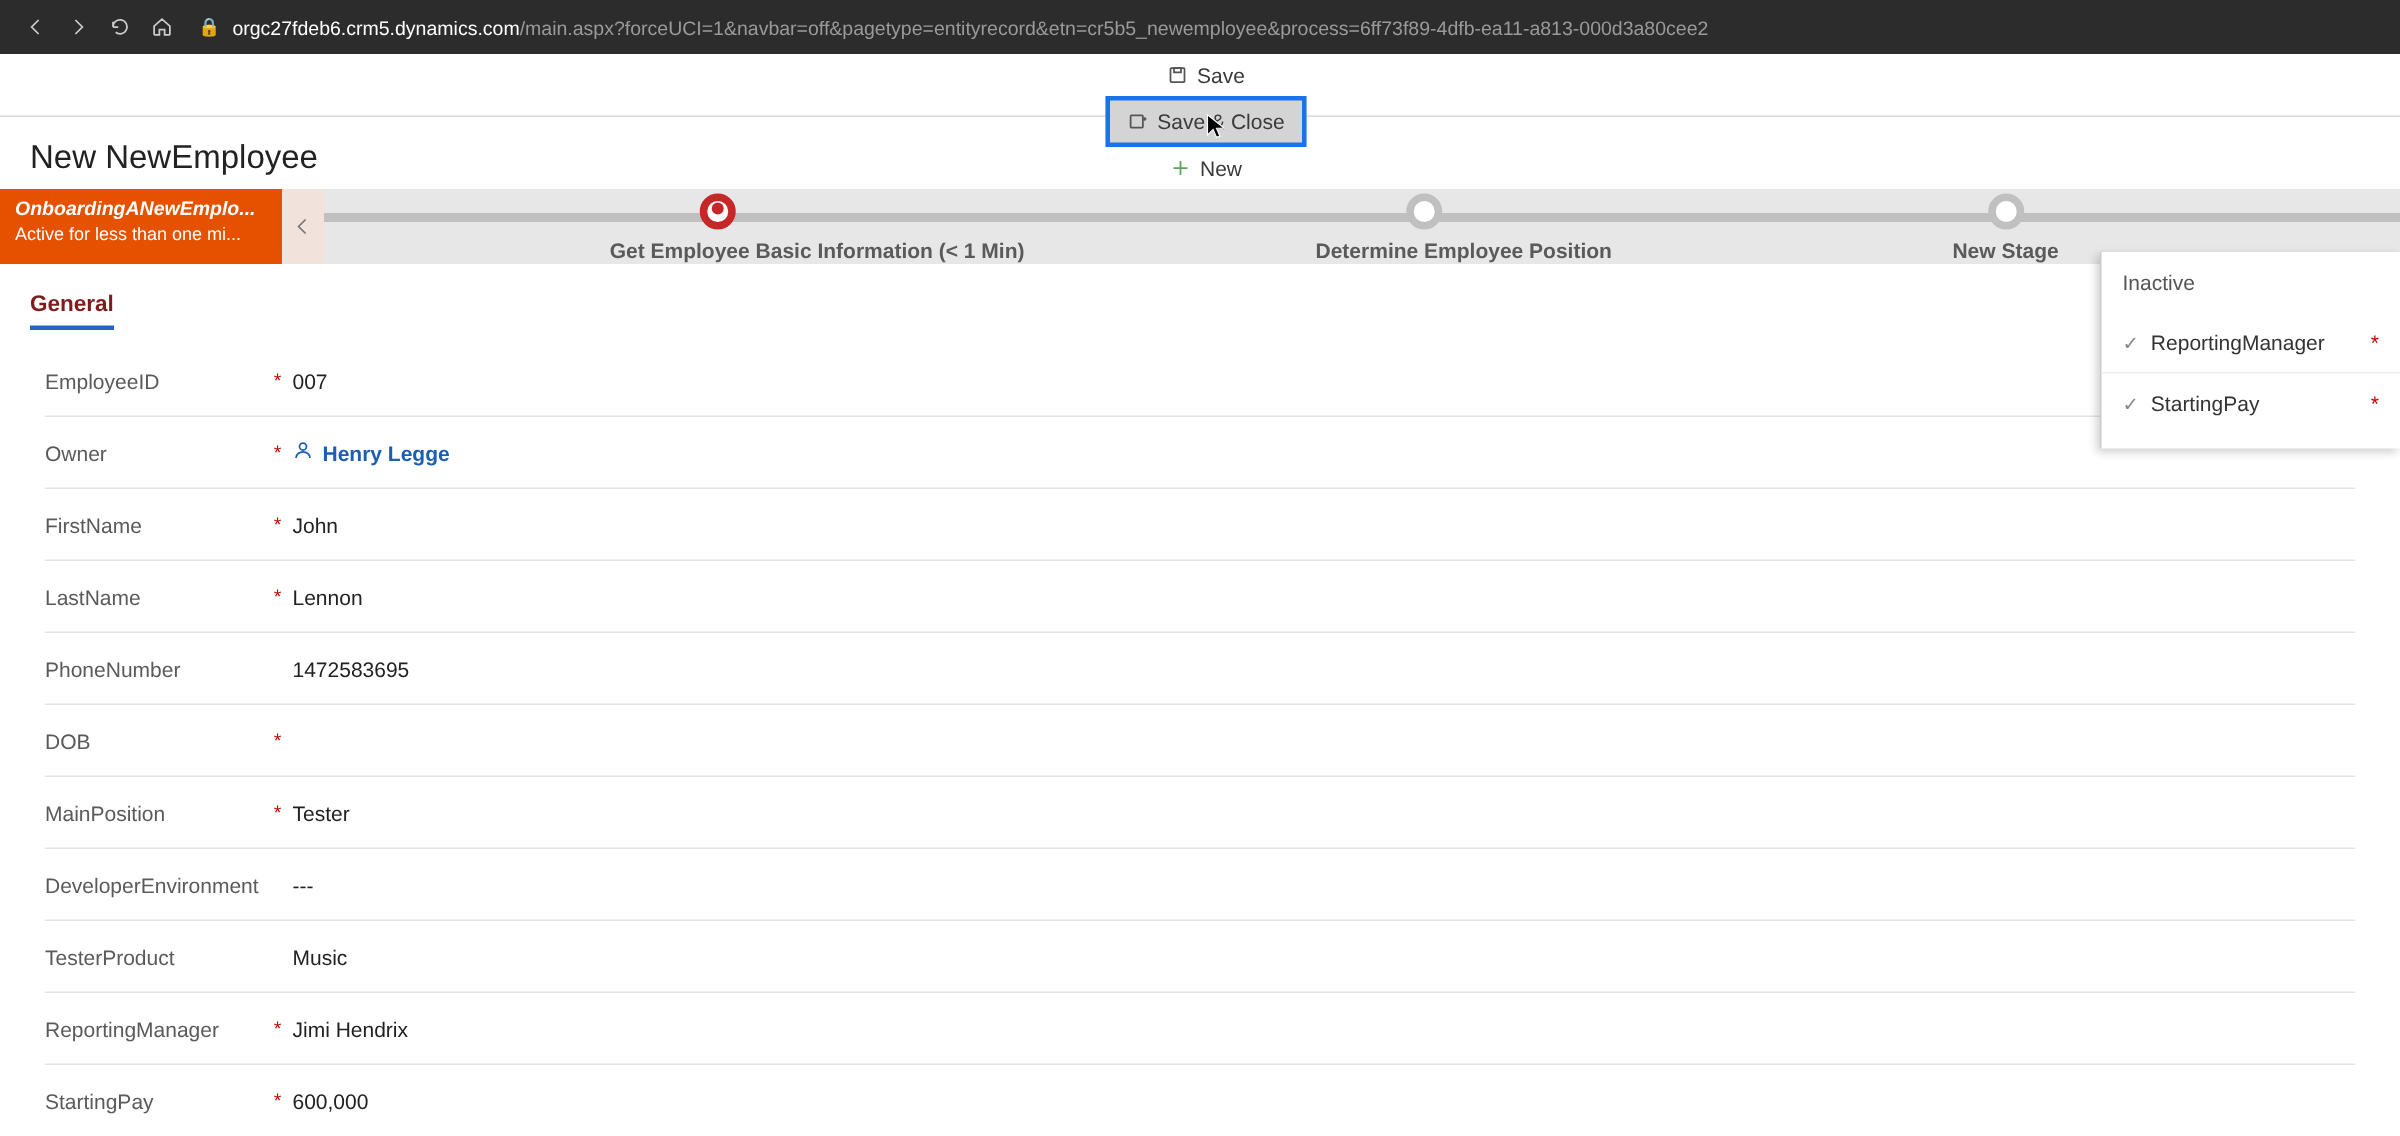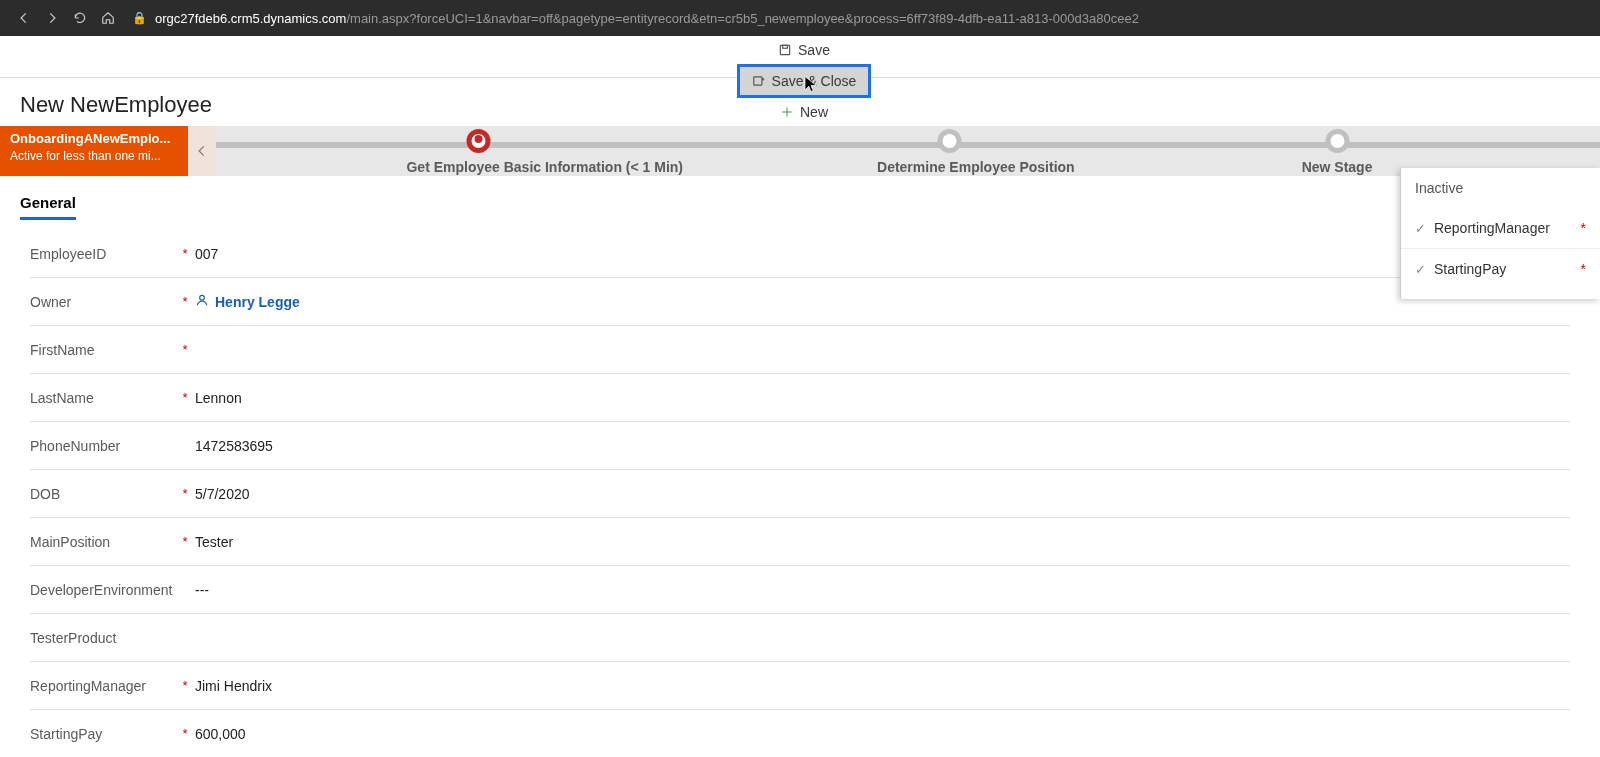--- a/index.html
+++ b/index.html
@@ -82,21 +82,21 @@
   }
   .bpf-info {
     background: #e65100;
     color: #fff;
     width: 188px;
     padding: 4px 10px;
     font-size: 13px;
     line-height: 1.35;
     overflow: hidden;
   }
-  .bpf-info .l1 { font-weight: 600; white-space: nowrap; overflow:hidden; text-overflow:ellipsis;}
+  .bpf-info .l1 { font-weight: 600; white-space: nowrap; overflow:hidden; text-overflow:ellipsis;font-style:italic;}
   .bpf-info .l2 { font-size: 12px; white-space: nowrap; overflow:hidden; text-overflow:ellipsis;}
   .bpf-collapse {
     width: 28px; background: #f1e3dc;
     display:flex; align-items:center; justify-content:center;
     color:#666; font-size:14px; cursor:pointer;
   }
   .bpf-track { flex: 1; display: flex; align-items: center; position: relative; font-weight: bold;}
   .bpf-line {
     position:absolute; top: 16px; left: 0; right: 0;
     height: 6px; background: #c0c0c0;
@@ -118,21 +118,21 @@
   .stage .lbl { white-space: nowrap; }
   .s1 { left: 19%; }
   .s2 { left: 53%; }
   .s3 { left: 81%; }
 
   
   .tabs { padding: 18px 20px 0 20px; font-size: 15px; }
   .tab {
     display: inline-block; padding-bottom: 6px;
     border-bottom: 3px solid #2266c4;
-    color: #000000; font-weight: 600;
+    color: #7f1d1d; font-weight: 600;
   }
 
   
   .form-area { padding: 10px 30px 2px 30px; }
   .row {
     display: flex; align-items: center;
     border-bottom: 1px solid #e3e3e3;
     min-height: 48px;
     padding: 6px 0;
   }
@@ -304,55 +304,56 @@
             <path d="M4 21c0-4 4-7 8-7s8 3 8 7"></path>
           </svg>
       </span>
       <span style="font-weight:600;">Henry Legge</span>
     </div>
   </div>
 
   <div class="row">
     <div class="lbl">FirstName</div>
     <div class="req">*</div>
+    <div class="val">John</div>
   </div>
 
   <div class="row">
     <div class="lbl">LastName</div>
     <div class="req">*</div>
     <div class="val">Lennon</div>
   </div>
 
   <div class="row">
     <div class="lbl">PhoneNumber</div>
     <div class="req"></div>
     <div class="val">1472583695</div>
   </div>
 
   <div class="row">
     <div class="lbl">DOB</div>
     <div class="req">*</div>
-    <div class="val">5/7/2020</div>
   </div>
 
   <div class="row">
     <div class="lbl">MainPosition</div>
     <div class="req">*</div>
     <div class="val">Tester</div>
   </div>
 
   <div class="row">
     <div class="lbl">DeveloperEnvironment</div>
     <div class="req"></div>
     <div class="val">---</div>
   </div>
 
   <div class="row">
     <div class="lbl">TesterProduct</div>
     <div class="req"></div>
+    <div class="val">Music</div>
   </div>
 
   <div class="row">
     <div class="lbl">ReportingManager</div>
     <div class="req">*</div>
     <div class="val">Jimi Hendrix</div>
   </div>
 
   <div class="row">
     <div class="lbl">StartingPay</div>

